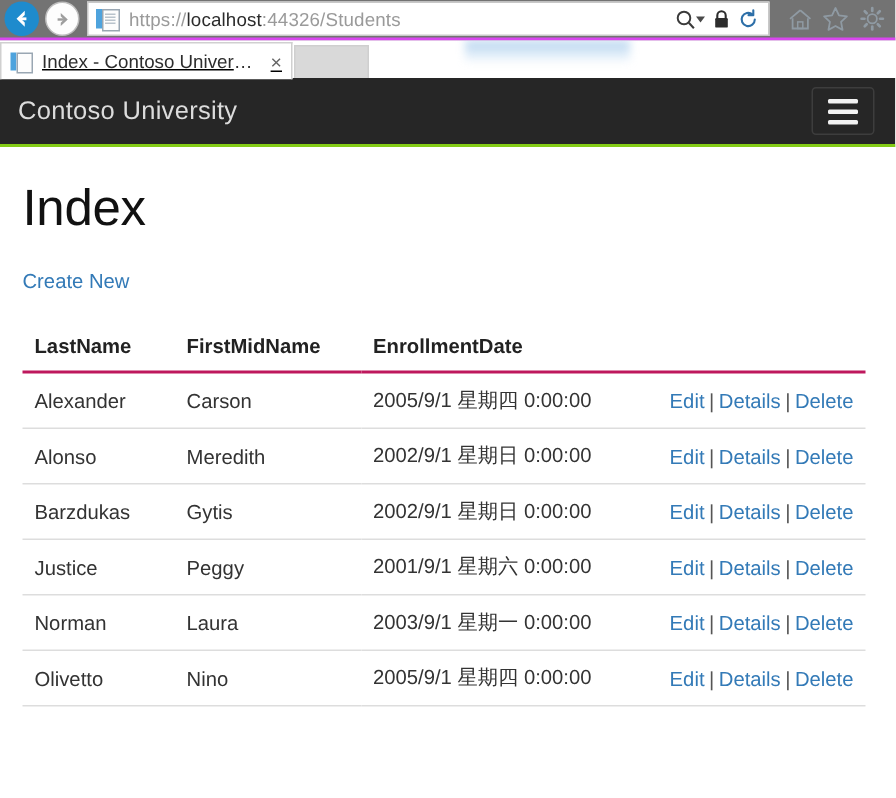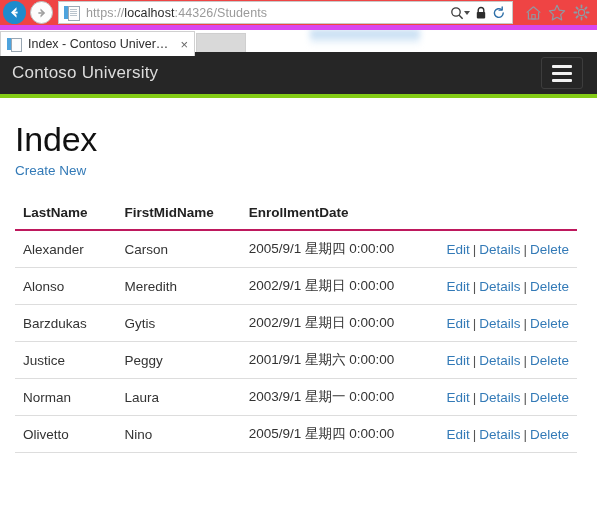--- a/index.html
+++ b/index.html
@@ -19,25 +19,25 @@
   
   .browser {
     width: 597px;
     height: 532px;
     position: relative;
     background: #ffffff;
   }
 
   .chrome-toolbar {
     height: 25px;
-    background: #ef4444;
-    display: flex;
-    align-items: center;
-    position: relative;
-    border-bottom: 5px solid #d946ef;
+    background: #737373;
+    display: flex;
+    align-items: center;
+    position: relative;
+    border-bottom: 2px solid #d946ef;
     text-align: right;
   }
 
   .nav-buttons {
     display: flex;
     align-items: center;
     padding-left: 3px;
     flex: 0 0 auto;
   }
   .btn-back {
@@ -175,20 +175,21 @@
     background: #ffffff;
     border: 1px solid #d0d0d0;
     border-bottom: none;
     display: flex;
     align-items: center;
     padding: 0 4px 0 6px;
     box-sizing: border-box;
     position: relative;
     z-index: 2;
     cursor: pointer;
+    text-decoration: underline;
   }
   .tab-favicon {
     width: 16px; height: 15px;
     position: relative;
     margin-right: 5px;
     flex: 0 0 auto;
   }
   .tab-favicon .pg {
     position:absolute; left:4px; top:1px;
     width: 9px; height: 12px;
@@ -250,21 +251,21 @@
     overflow: hidden;
   }
 
   .navbar {
     height: 46px;
     background: #262626;
     display: flex;
     align-items: center;
     padding: 0 14px 0 12px;
     box-sizing: border-box;
-    border-bottom: 4px solid #84cc16;
+    border-bottom: 2px solid #84cc16;
   }
   .navbar-brand {
     color: #dcdcdc;
     font-size: 17px;
     letter-spacing: 0.2px;
     cursor: pointer;
     font-family: "Liberation Sans", sans-serif;
   }
   .navbar-toggle {
     margin-left: auto;
@@ -293,21 +294,21 @@
   .page-title {
     font-size: 34px;
     font-weight: normal;
     color: #111111;
     margin: 22px 0 0 0;
     letter-spacing: -0.2px;
     font-family: "Liberation Sans", sans-serif;
   }
   .create-link {
     display: inline-block;
-    margin-top: 4px;
+    margin-top: 21px;
     font-size: 13.5px;
     color: #337ab7;
     text-decoration: none;
     cursor: pointer;
     font-family: "Liberation Sans", sans-serif;
   }
 
   table.grid {
     width: 100%;
     border-collapse: collapse;

